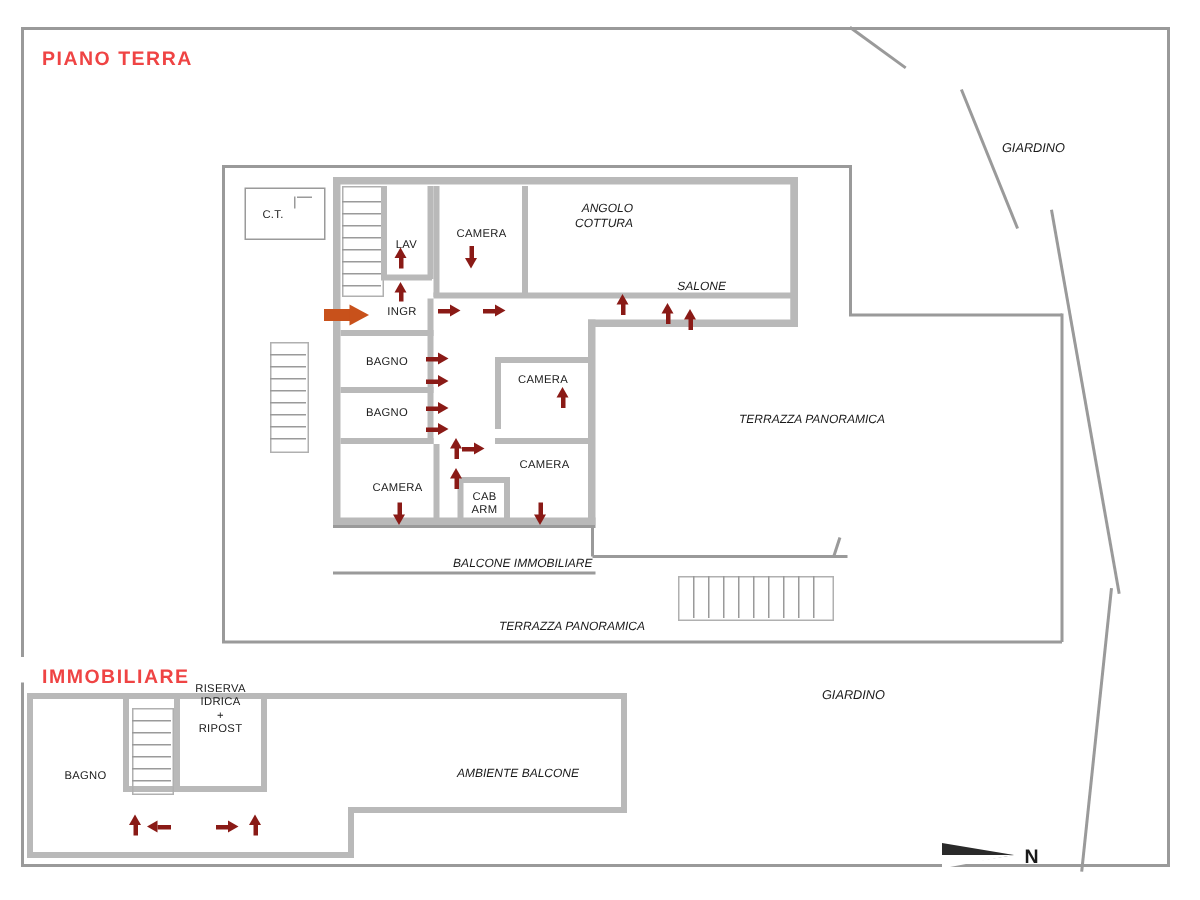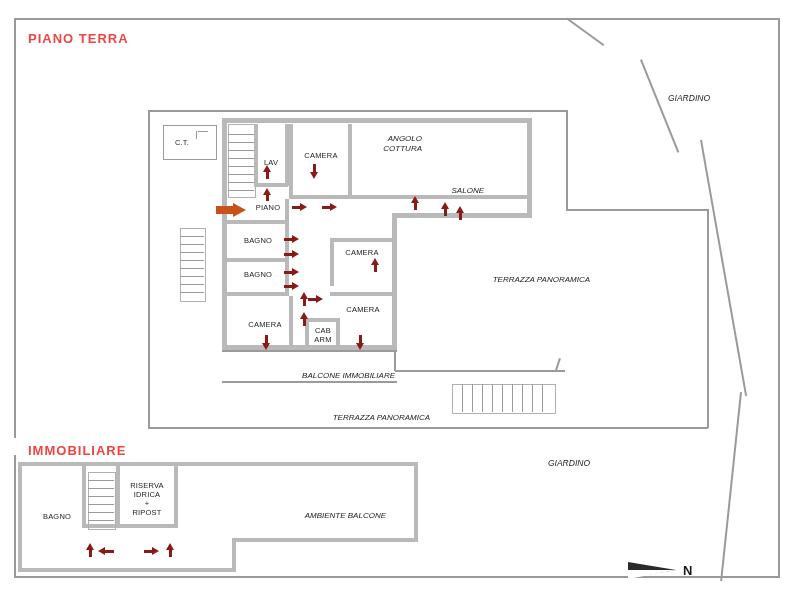--- a/index.html
+++ b/index.html
@@ -307,21 +307,21 @@
 
   <div class="wall" style="left:352px; top:195px; width:60px; height:4px;"></div>
   <div class="big-label" style="left:352px; top:134px; width:70px;">ANGOLO
 COTTURA</div>
 
   <div class="wall" style="left:412px; top:195px; width:120px; height:4px;"></div>
   <div class="big-label" style="left:412px; top:174px; width:72px;margin-top:12px;">SALONE</div>
 
   <div class="wall" style="left:527px; top:118px; width:5px; height:96px;"></div>
 
-  <div class="room-label" style="left:248px; top:203px; width:40px;">PIANO</div>
+  <div class="room-label" style="left:248px; top:203px; width:40px;">INGR</div>
   <div class="wall" style="left:227px; top:220px; width:62px; height:4px;"></div>
   <div class="wall" style="left:285px; top:199px; width:4px; height:25px;"></div>
 
   <div class="wall" style="left:227px; top:258px; width:62px; height:4px;"></div>
   <div class="wall" style="left:285px; top:224px; width:4px; height:38px;"></div>
   <div class="room-label" style="left:232px; top:236px; width:52px;">BAGNO</div>
 
   <div class="wall" style="left:227px; top:292px; width:62px; height:4px;"></div>
   <div class="wall" style="left:285px; top:262px; width:4px; height:34px;"></div>
   <div class="room-label" style="left:232px; top:270px; width:52px;">BAGNO</div>
@@ -418,21 +418,21 @@
 
   <div class="outline" style="left:88px; top:472px; width:26px; height:56px; border-color:#b0b0b0;"></div>
   <div class="stair-line" style="left:88px; top:480px; width:26px; height:1px;"></div>
   <div class="stair-line" style="left:88px; top:488px; width:26px; height:1px;"></div>
   <div class="stair-line" style="left:88px; top:496px; width:26px; height:1px;"></div>
   <div class="stair-line" style="left:88px; top:504px; width:26px; height:1px;"></div>
   <div class="stair-line" style="left:88px; top:512px; width:26px; height:1px;"></div>
   <div class="stair-line" style="left:88px; top:520px; width:26px; height:1px;"></div>
 
   <div class="room-label" style="left:32px; top:512px; width:50px;">BAGNO</div>
-  <div class="room-label" style="left:120px; top:481px; width:54px;">RISERVA
+  <div class="room-label" style="left:120px; top:454px; width:54px;">RISERVA
 IDRICA
 +
 RIPOST</div>
   <div class="big-label" style="left:236px; top:511px; width:150px;">AMBIENTE BALCONE</div>
 
   <div class="arrow left" style="left:98px; top:547px;"></div>
   <div class="arrowstem" style="left:105px; top:549.5px; width:9px; height:3px;"></div>
   <div class="arrow right" style="left:152px; top:547px;"></div>
   <div class="arrowstem" style="left:144px; top:549.5px; width:9px; height:3px;"></div>
   <div class="arrow up" style="left:86px; top:543px;"></div>

